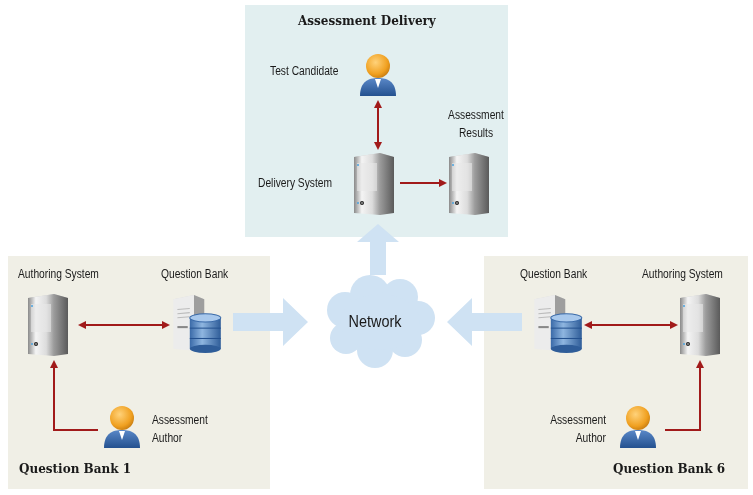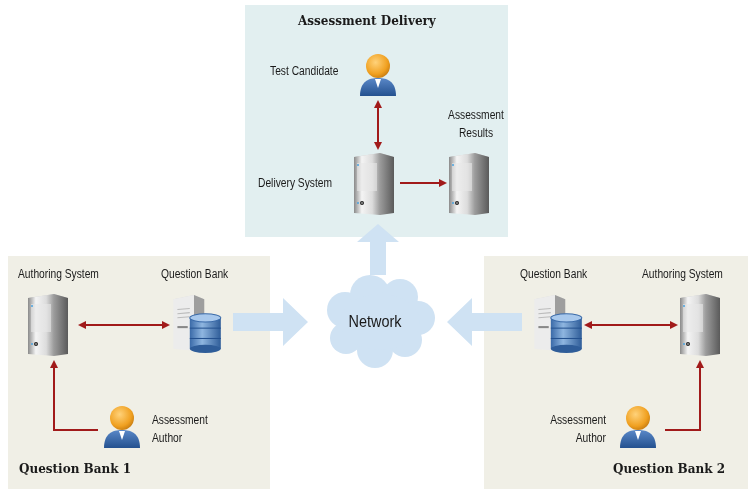--- a/index.html
+++ b/index.html
@@ -160,13 +160,13 @@
   </svg>
 <div class="lbl left" style="left:642px;top:265px;">Authoring System</div>
 <svg class="icon" style="left:678px;top:292px;" width="44" height="66">
     <use href="#server"></use>
   </svg>
 <div class="lbl right" style="left:520px;top:411px;width:86px;">Assessment</div>
 <div class="lbl right" style="left:520px;top:429px;width:86px;">Author</div>
 <svg class="icon" style="left:618px;top:404px;" width="40" height="46">
     <use href="#person"></use>
   </svg>
-<div class="title" style="left:613px;top:462px;">Question Bank 2</div>
+<div class="title" style="left:613px;top:462px;">Question Bank 6</div>
 
 </body></html>

